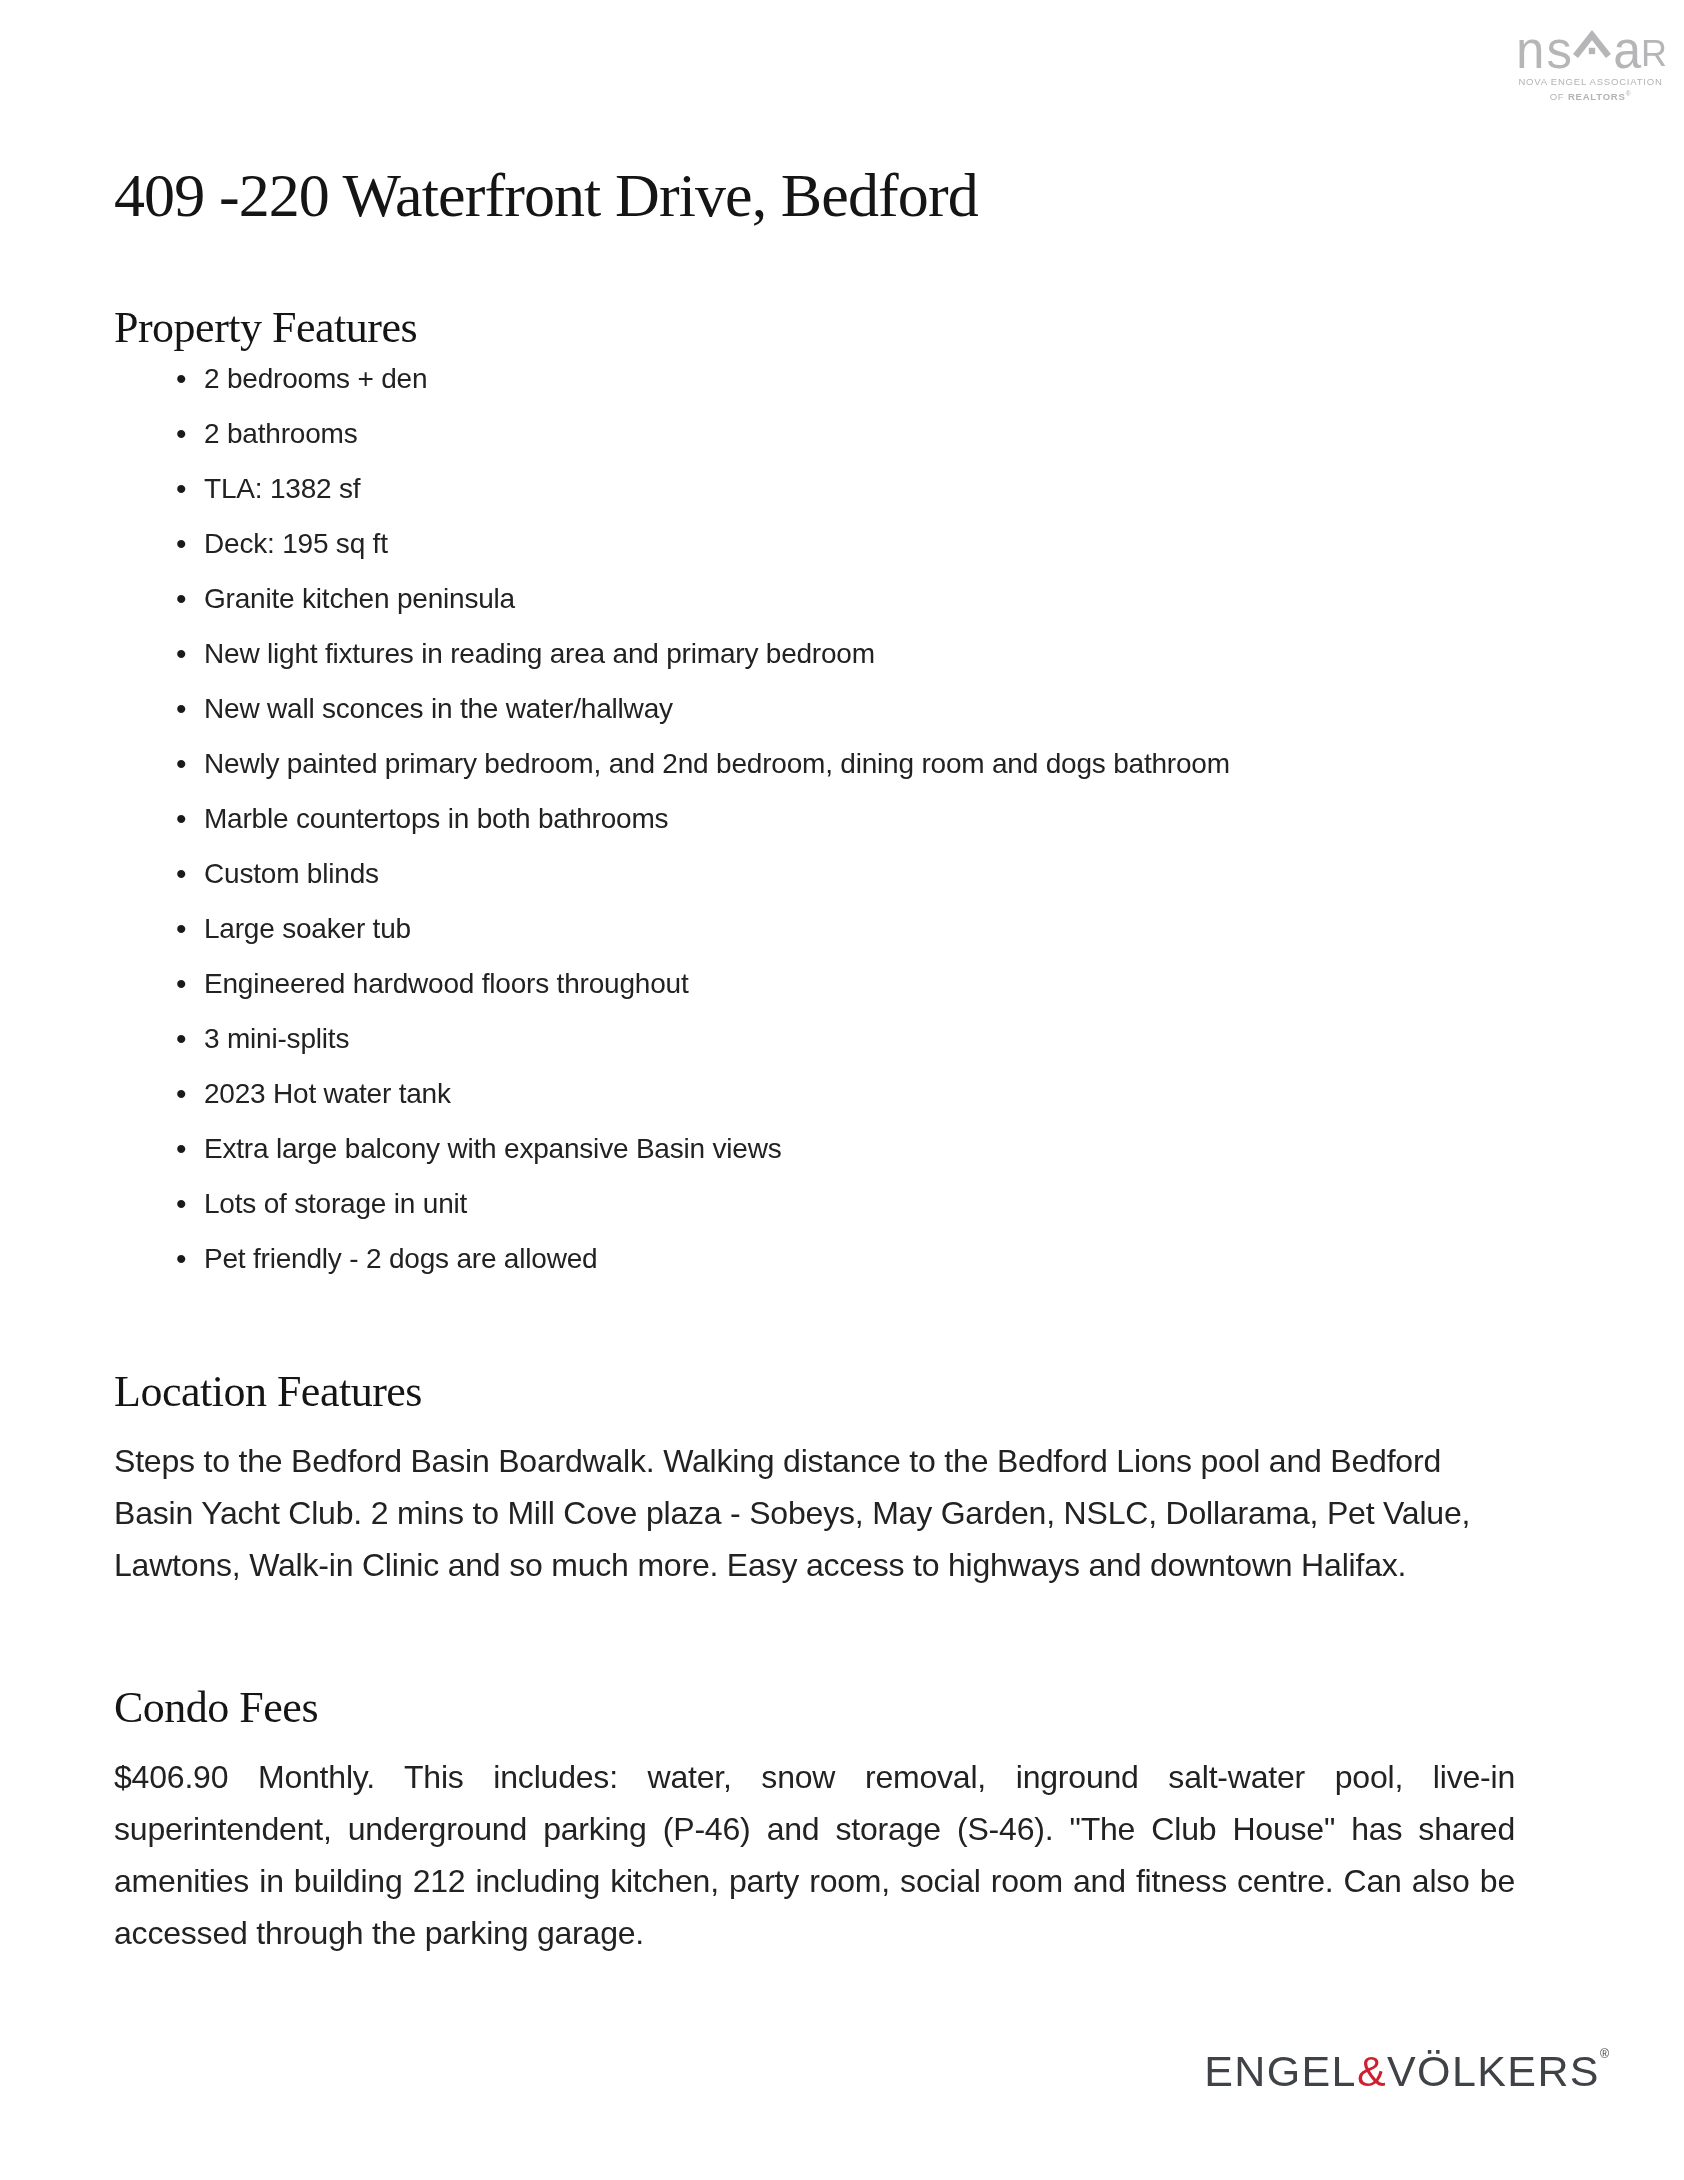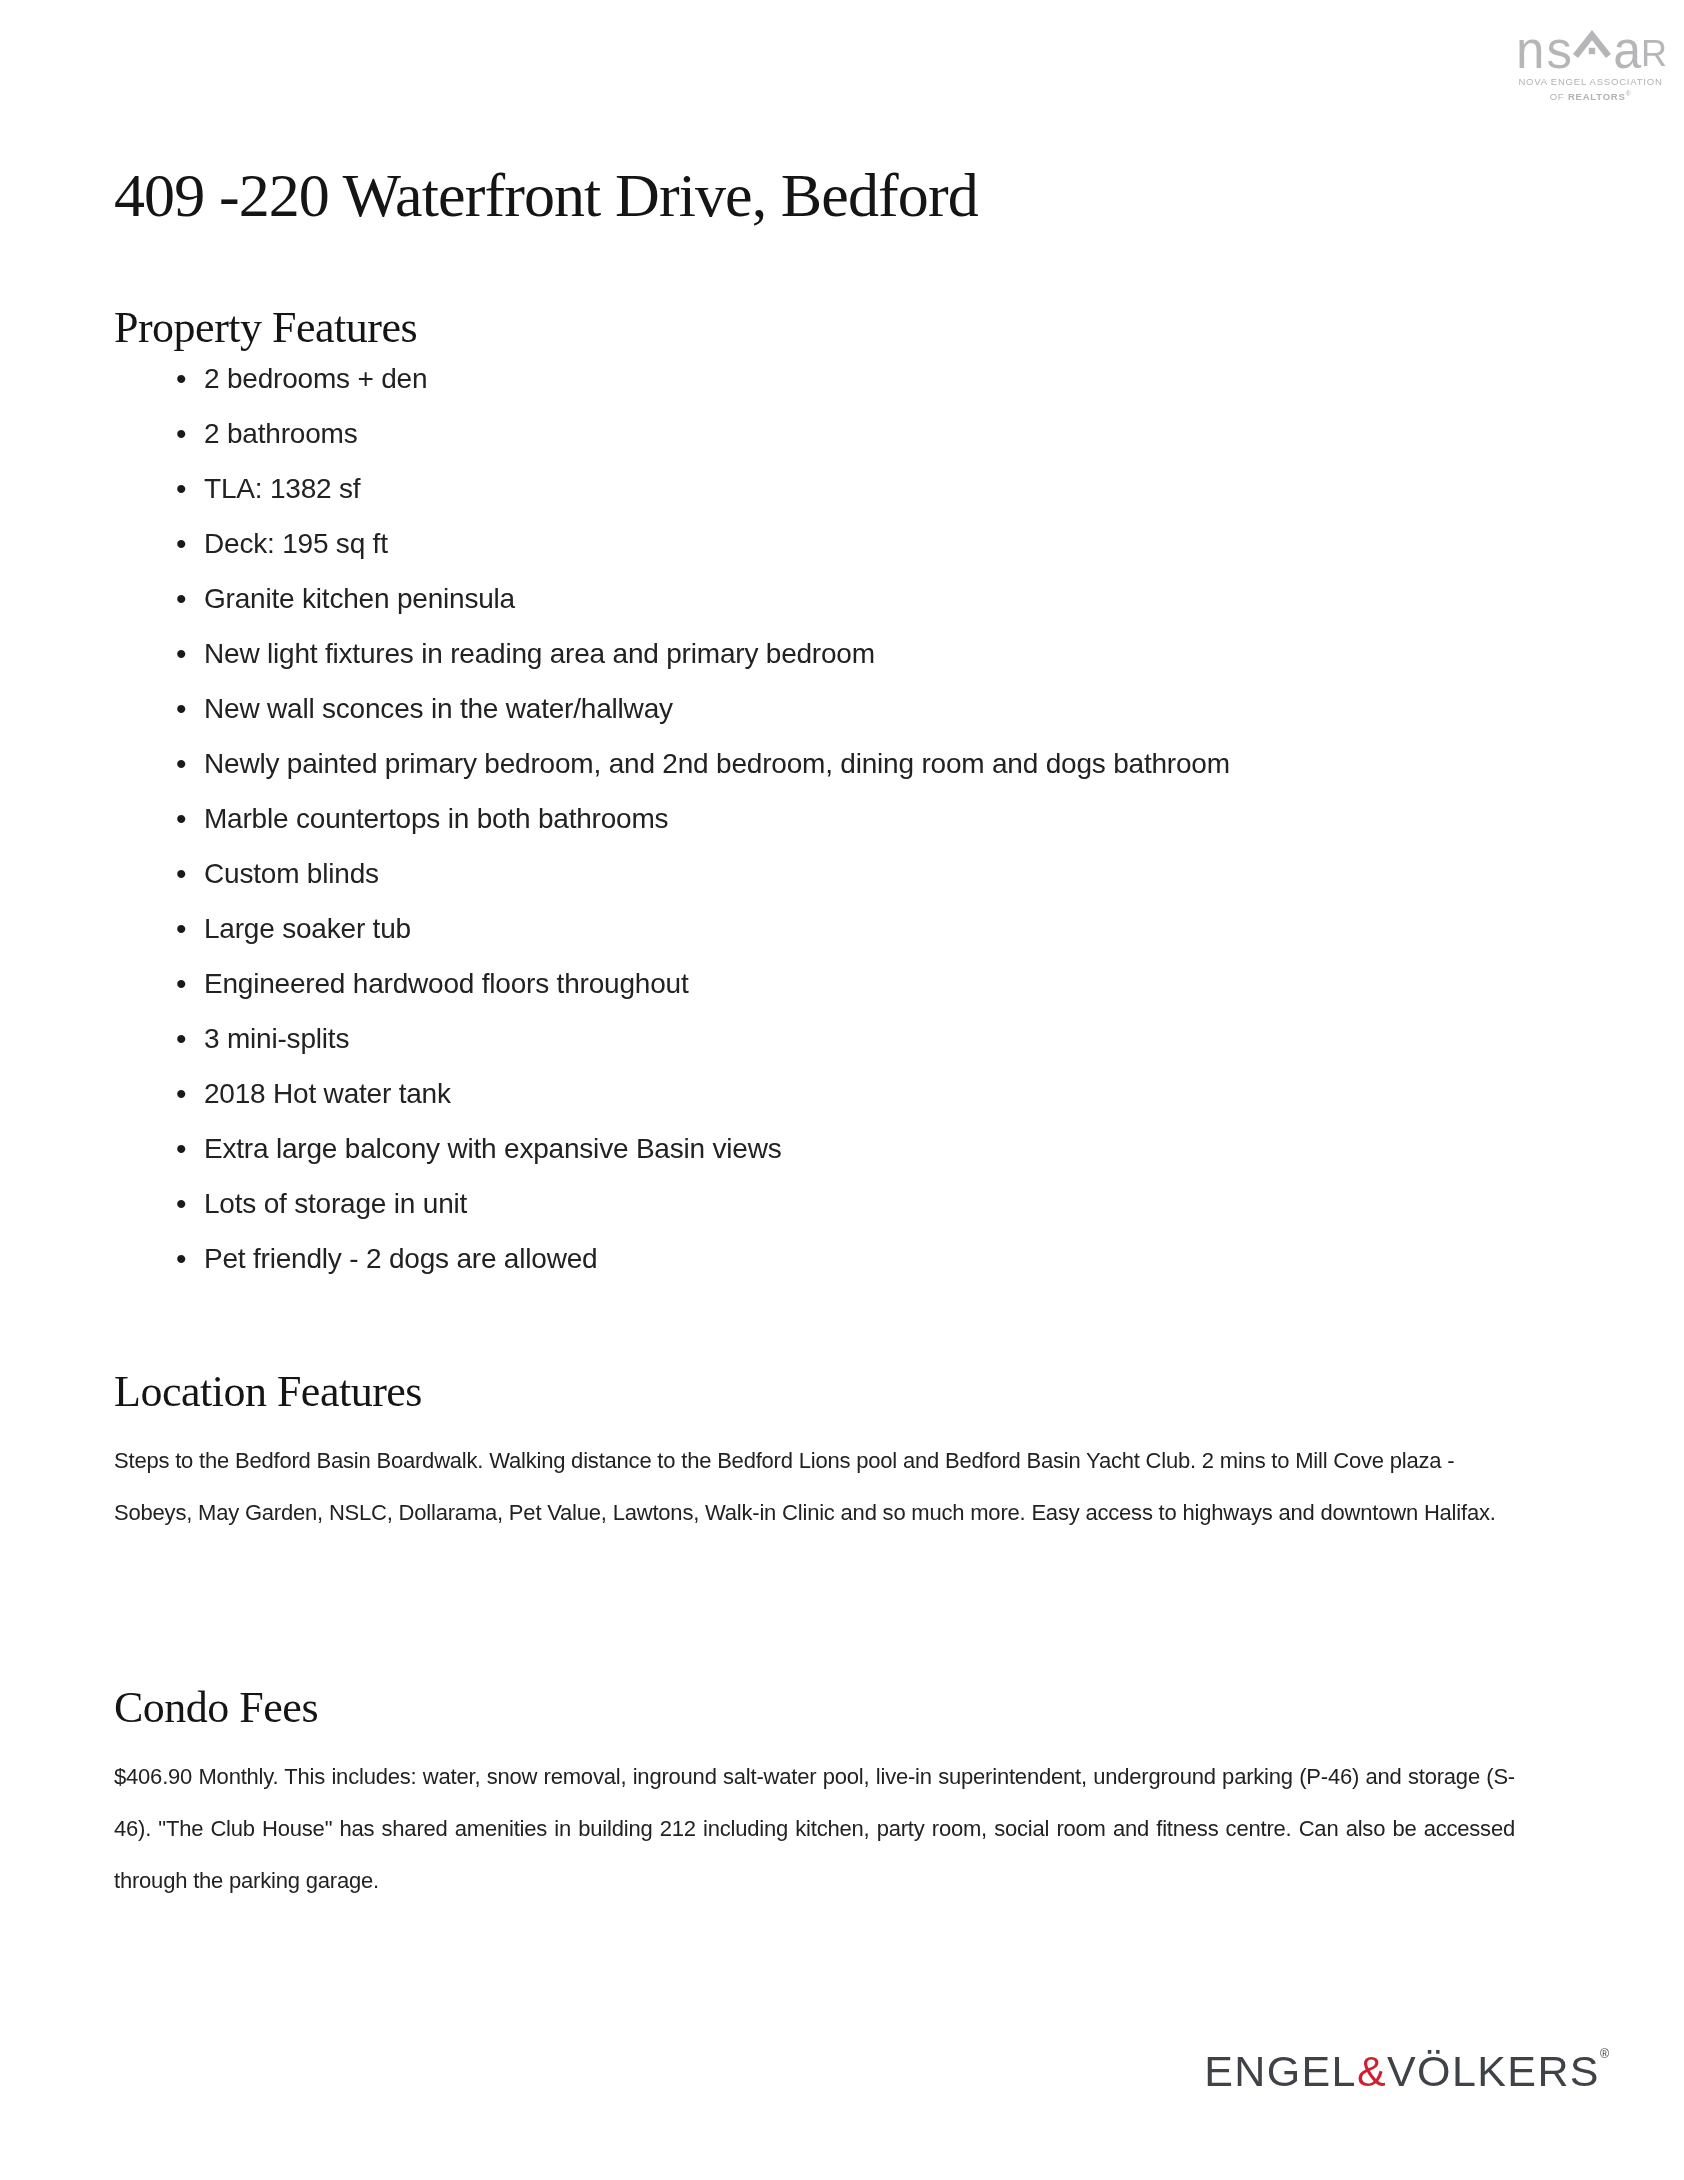--- a/index.html
+++ b/index.html
@@ -57,21 +57,21 @@
   ul.features li::before {
     content:"\2022";
     position:absolute; left:62px; top:50%;
     transform:translateY(-50%);
     font-size:30px; color:#1a1a1a;
   }
 
   
   p.body-text {
     position:absolute; left:114px; width:1401px; margin:0;
-    font-size:22px; line-height:52px; color:#222222; letter-spacing:-0.2px;
+    font-size:32px; line-height:52px; color:#222222; letter-spacing:-0.2px;
   }
   #p-location { top:1435px; }
   #p-condo    { top:1751px; text-align:justify; }
 
   
   .ev {
     position:absolute; top:2050px; right:76px;
     display:flex; align-items:flex-start;
     line-height:1;
     user-select:none;
@@ -111,21 +111,21 @@
       <li>Deck: 195 sq ft</li>
       <li>Granite kitchen peninsula</li>
       <li>New light fixtures in reading area and primary bedroom</li>
       <li>New wall sconces in the water/hallway</li>
       <li>Newly painted primary bedroom, and 2nd bedroom, dining room and dogs bathroom</li>
       <li>Marble countertops in both bathrooms</li>
       <li>Custom blinds</li>
       <li>Large soaker tub</li>
       <li>Engineered hardwood floors throughout</li>
       <li>3 mini-splits</li>
-      <li>2018 Hot water tank</li>
+      <li>2023 Hot water tank</li>
       <li>Extra large balcony with expansive Basin views</li>
       <li>Lots of storage in unit</li>
       <li>Pet friendly - 2 dogs are allowed</li>
     </ul>
 
   <h2 class="section-heading" id="h-location">Location Features</h2>
   <p class="body-text" id="p-location">Steps to the Bedford Basin Boardwalk. Walking distance to the Bedford Lions pool and Bedford Basin Yacht Club. 2 mins to Mill Cove plaza - Sobeys, May Garden, NSLC, Dollarama, Pet Value, Lawtons, Walk-in Clinic and so much more. Easy access to highways and downtown Halifax.</p>
 
   <h2 class="section-heading" id="h-condo">Condo Fees</h2>
   <p class="body-text" id="p-condo">$406.90 Monthly. This includes: water, snow removal, inground salt-water pool, live-in superintendent, underground parking (P-46) and storage (S-46). "The Club House" has shared amenities in building 212 including kitchen, party room, social room and fitness centre. Can also be accessed through the parking garage.</p>

